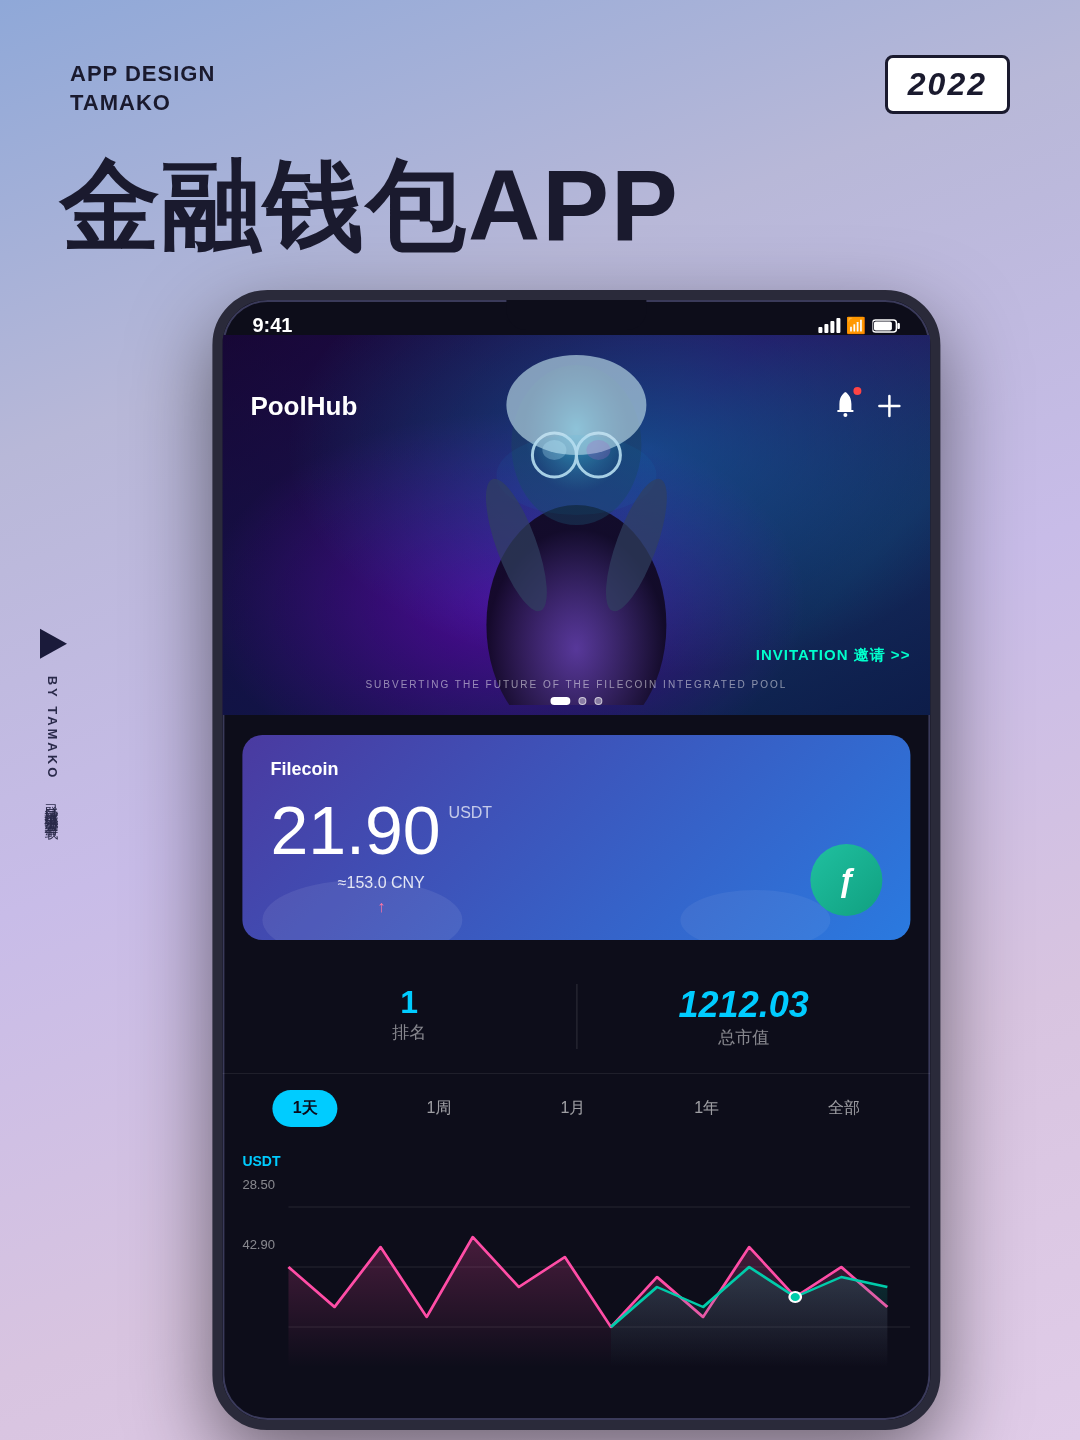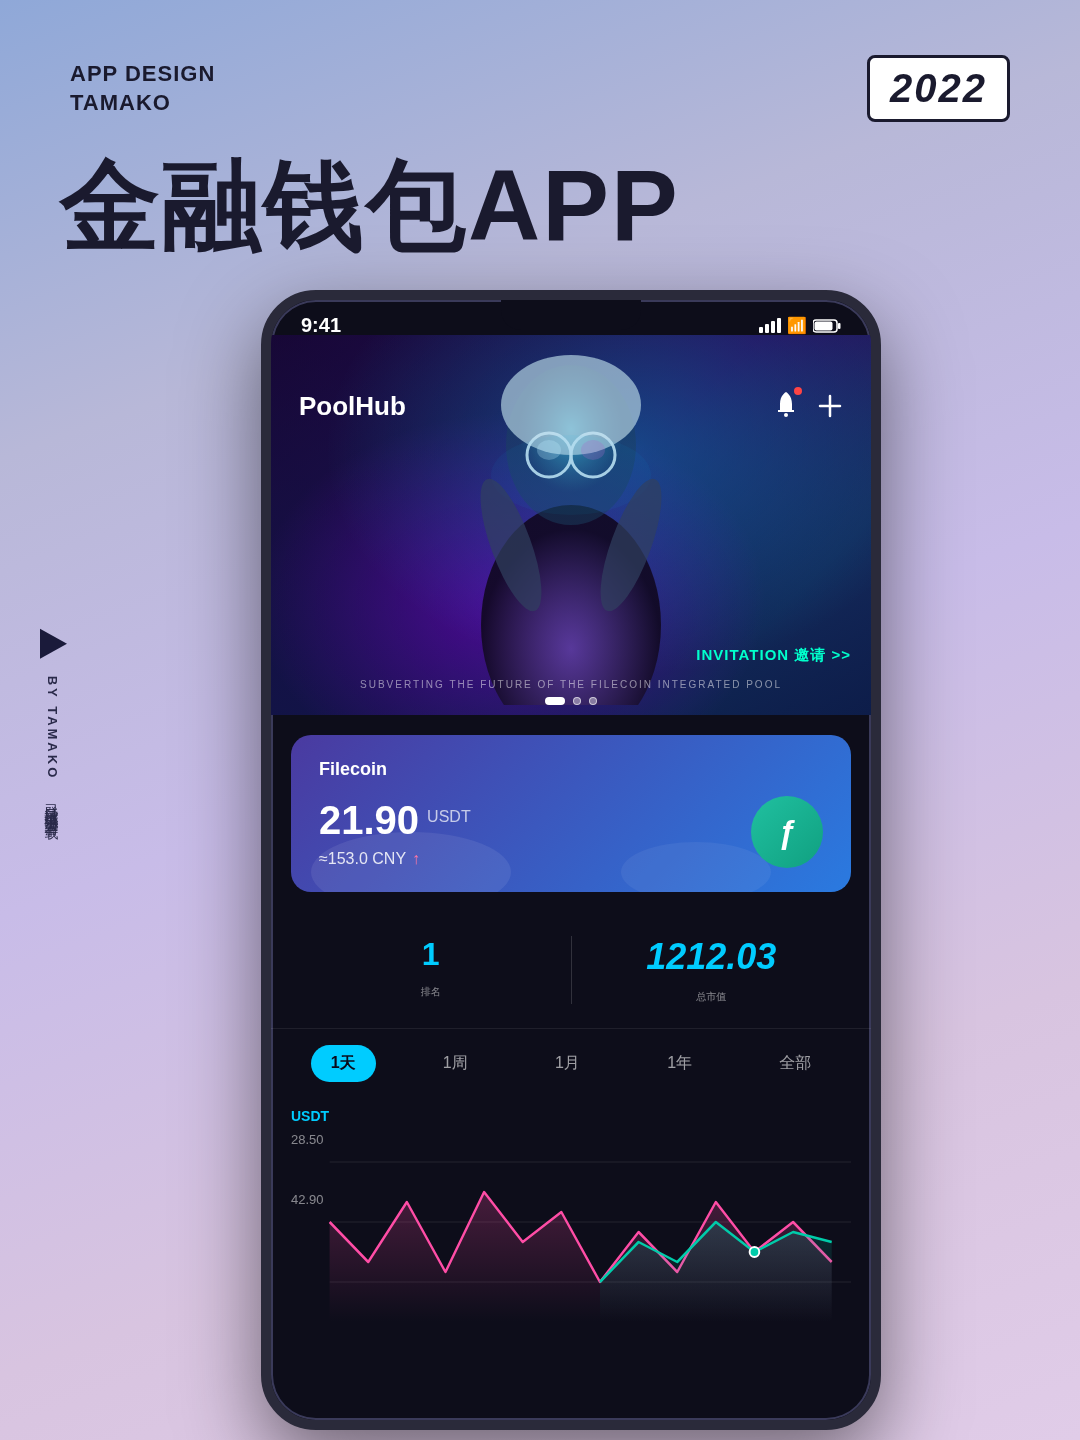--- a/index.html
+++ b/index.html
@@ -43,21 +43,21 @@
       top: 55px;
       right: 70px;
       z-index: 10;
       border: 3px solid #1a1a2e;
       border-radius: 8px;
       background: white;
       padding: 8px 20px;
     }
 
     .year-badge .year-text {
-      font-size: 40px;
+      font-size: 32px;
       font-weight: 900;
       color: #1a1a2e;
       font-style: italic;
       letter-spacing: 2px;
       text-align: center;
     }
 
     
     .main-title {
       position: absolute;
@@ -105,21 +105,21 @@
       letter-spacing: 3px;
     }
 
     
     .phone-container {
       position: absolute;
       top: 290px;
       left: 50%;
       transform: translateX(-45%);
       z-index: 5;
-      width: 620px;
+      width: 728px;
       height: 1140px;
     }
 
     .phone-frame {
       width: 100%;
       height: 100%;
       background: #0d0d1a;
       border-radius: 55px;
       border: 10px solid #2a2a3a;
       overflow: hidden;
@@ -336,40 +336,41 @@
       flex-direction: column;
     }
 
     .amount-main {
       display: flex;
       align-items: flex-start;
       gap: 8px;
     }
 
     .amount-number {
-      font-size: 40px;
-      font-weight: 700;
+      font-size: 68px;
+      font-weight: 400;
       color: white;
       line-height: 1;
     }
 
     .amount-currency {
       font-size: 16px;
       color: rgba(255,255,255,0.7);
       margin-top: 8px;
       font-weight: 500;
     }
 
     .amount-cny {
       font-size: 16px;
       color: rgba(255,255,255,0.85);
       margin-top: 10px;
       display: flex;
       align-items: center;
       gap: 6px;
+      flex-direction: column;
     }
 
     .arrow-up {
       color: #ff6b9d;
       font-size: 16px;
     }
 
     .fil-coin {
       width: 72px;
       height: 72px;
@@ -411,23 +412,23 @@
       font-weight: 700;
       color: #00ccff;
     }
 
     .stat-value.large {
       font-size: 36px;
       font-style: italic;
     }
 
     .stat-label {
-      font-size: 10px;
+      font-size: 17px;
       color: rgba(255,255,255,0.5);
-      margin-top: 12px;
+      margin-top: 0;
     }
 
     
     .time-tabs {
       display: flex;
       justify-content: space-around;
       align-items: flex-end;
       padding: 16px 20px;
       gap: 8px;
     }

